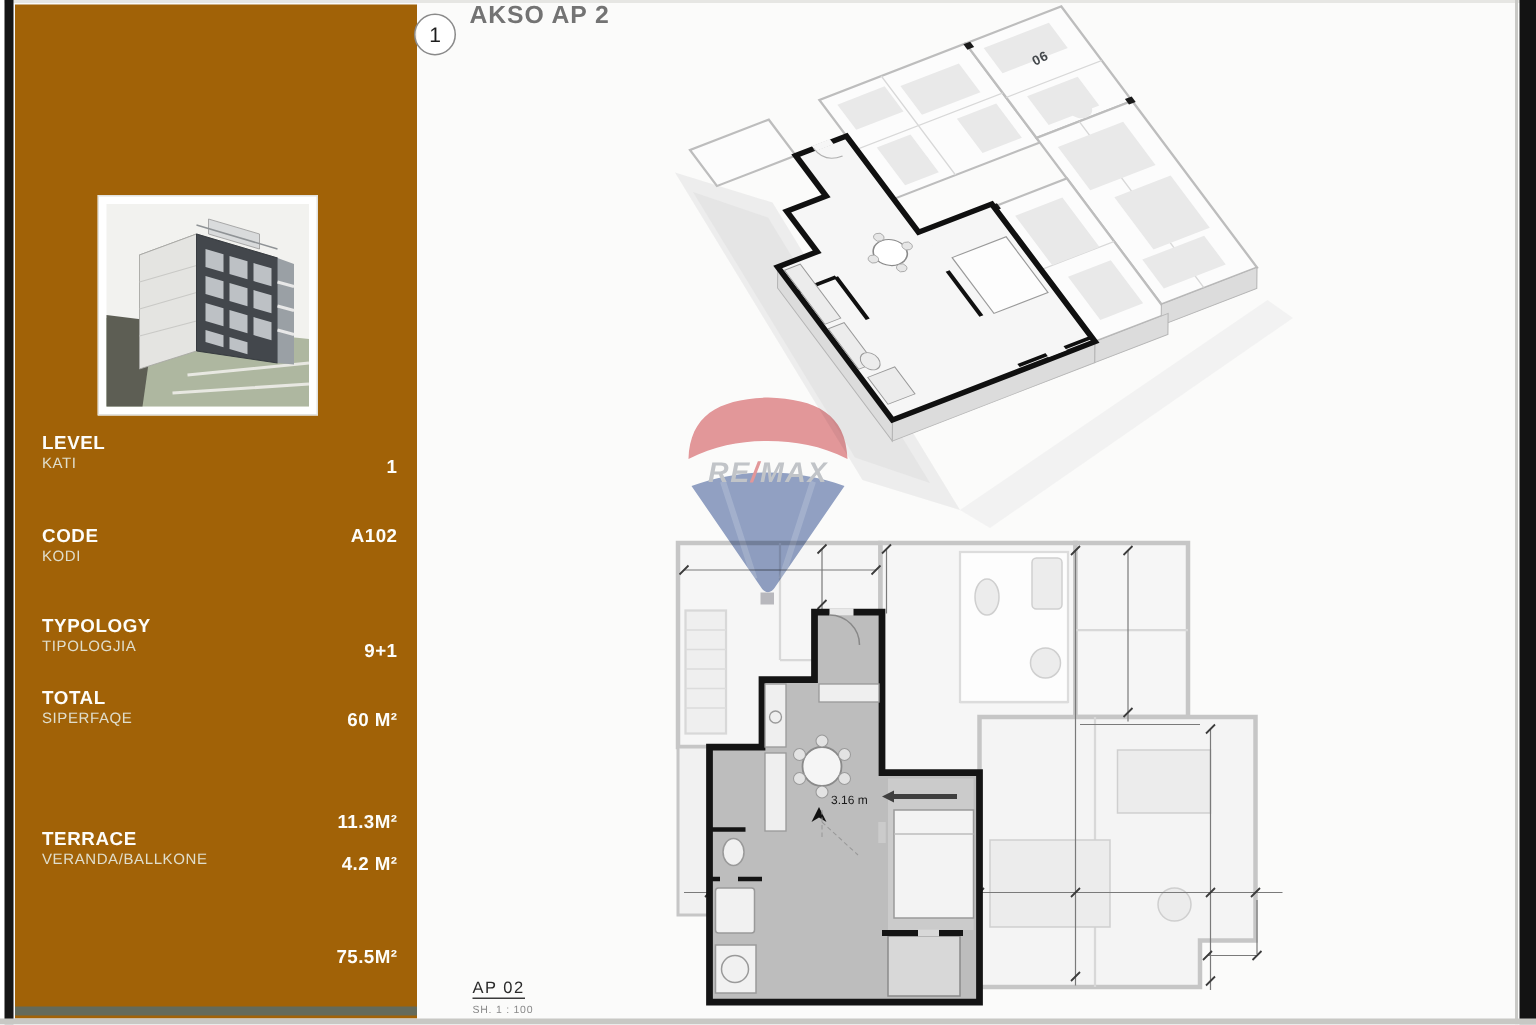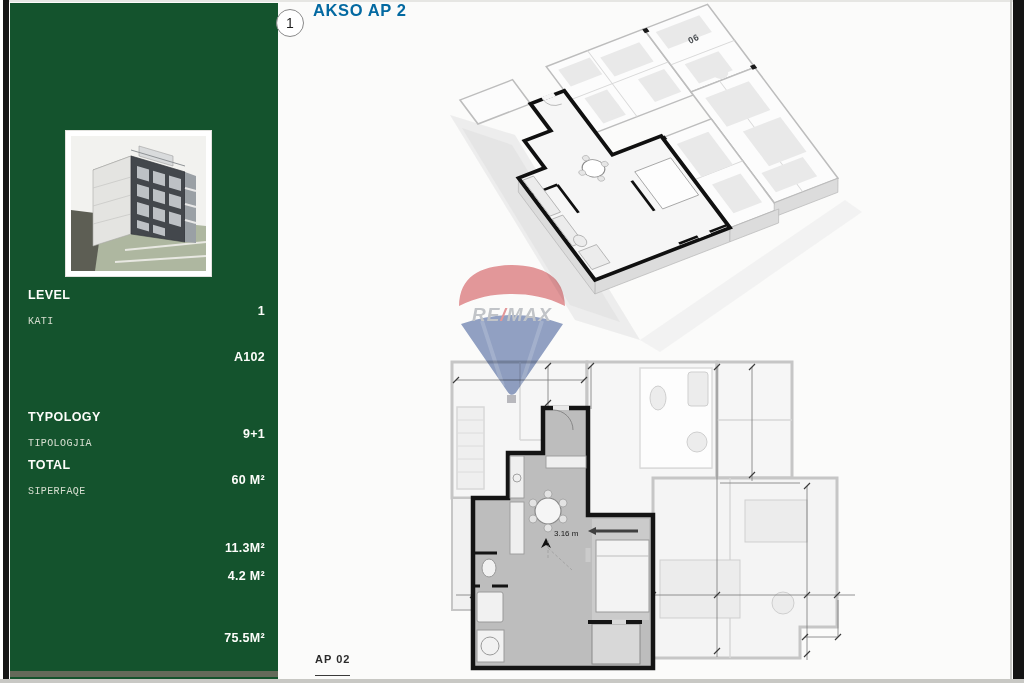--- a/index.html
+++ b/index.html
@@ -5,38 +5,38 @@
   html,body{margin:0;padding:0;background:#e9e9e7;}
   .page{position:relative;width:1024px;height:683px;background:#fbfbfa;overflow:hidden;
         font-family:"Liberation Sans",sans-serif;}
   .edge-top{position:absolute;left:0;top:0;width:1024px;height:2px;background:#e6e6e3;}
   .edge-bottom{position:absolute;left:0;bottom:0;width:1024px;height:4px;background:#c8c8c4;}
   .edge-left-white{position:absolute;left:0;top:0;width:3px;height:683px;background:#ffffff;}
   .edge-left-black{position:absolute;left:3px;top:0;width:6px;height:683px;background:#161616;}
   .edge-right-gray{position:absolute;left:1010px;top:0;width:2px;height:683px;background:#c9c9c6;}
   .edge-right-black{position:absolute;left:1013px;top:0;width:11px;height:683px;background:#131313;}
 
-  .sidebar{position:absolute;left:10px;top:3px;width:268px;height:676px;background:#14532d;}
+  .sidebar{position:absolute;left:10px;top:3px;width:268px;height:676px;background:#a16207;}
   .sidebar-bottom{position:absolute;left:0;bottom:2px;width:268px;height:6px;background:#646a5a;}
   .thumb{position:absolute;left:55px;top:127px;width:147px;height:147px;background:#ffffff;
          box-shadow:0 0 0 1px #e2e2de inset;}
   .spec{position:absolute;left:18px;width:160px;color:#fdfdfa;}
   .spec .en{font-size:12.5px;font-weight:bold;letter-spacing:.4px;line-height:14px;}
-  .spec .sq{font-size:10px;letter-spacing:.4px;line-height:12px;color:#e6e9dd;opacity:.92;margin-top:14px;max-width:120px;font-family:Liberation Mono, monospace;}
+  .spec .sq{font-size:10px;letter-spacing:.4px;line-height:12px;color:#e6e9dd;opacity:.92;margin-top:2px;max-width:120px;}
   .val{position:absolute;right:13px;font-size:12.5px;font-weight:bold;color:#fdfdfa;letter-spacing:.3px;text-align:right;}
 
   .hdr-badge{position:absolute;left:276px;top:9px;width:26px;height:26px;border:1.5px solid #8a8a8a;
              border-radius:50%;background:rgba(255,255,255,.92);display:flex;align-items:center;justify-content:center;
              font-size:14px;color:#1d1d1d;}
-  .hdr-title{position:absolute;left:313px;top:1px;font-size:16.5px;font-weight:bold;color:#0369a1;letter-spacing:.6px;}
+  .hdr-title{position:absolute;left:313px;top:1px;font-size:16.5px;font-weight:bold;color:#737373;letter-spacing:.6px;}
 
   .drawings{position:absolute;left:0;top:0;}
 
   .sheet-label{position:absolute;left:315px;top:649px;color:#2b2b2b;}
-  .sheet-label .code{font-size:11px;font-weight:bold;letter-spacing:1px;border-bottom:1.5px solid #3a3a3a;padding-bottom:10px;display:inline-block;}
+  .sheet-label .code{font-size:11px;font-weight:normal;letter-spacing:1px;border-bottom:1.5px solid #3a3a3a;padding-bottom:0;display:inline-block;}
   .sheet-label .scale{font-size:7px;color:#8a8a8a;letter-spacing:.5px;margin-top:3px;}
 </style>
 </head>
 <body>
 
 <div class="page">
   <div class="edge-top"></div>
   <div class="edge-left-white"></div>
   <div class="edge-left-black"></div>
   <div class="edge-right-gray"></div>
@@ -72,36 +72,44 @@
         <path d="M66,20 L120,36" stroke="#8f9396" stroke-width="1" fill="none"></path>
       </svg>
     </div>
 
     <div class="spec" style="top:285px">
       <div class="en">LEVEL</div>
       <div class="sq">KATI</div>
     </div>
     <div class="val" style="top:301px">1</div>
 
+    <div class="spec" style="top:347px">
+      <div class="en">CODE</div>
+      <div class="sq">KODI</div>
+    </div>
     <div class="val" style="top:347px">A102</div>
 
     <div class="spec" style="top:407px">
       <div class="en">TYPOLOGY</div>
       <div class="sq">TIPOLOGJIA</div>
     </div>
     <div class="val" style="top:424px">9+1</div>
 
     <div class="spec" style="top:455px">
       <div class="en">TOTAL</div>
       <div class="sq">SIPERFAQE</div>
     </div>
     <div class="val" style="top:470px">60 M²</div>
 
     <div class="val" style="top:538px">11.3M²</div>
 
+    <div class="spec" style="top:549px">
+      <div class="en">TERRACE</div>
+      <div class="sq">VERANDA/BALLKONE</div>
+    </div>
     <div class="val" style="top:566px">4.2 M²</div>
 
     <div class="val" style="top:628px">75.5M²</div>
 
     <div class="sidebar-bottom"></div>
   </div>
 
   <div class="hdr-badge">
     <span>1</span>
   </div>

